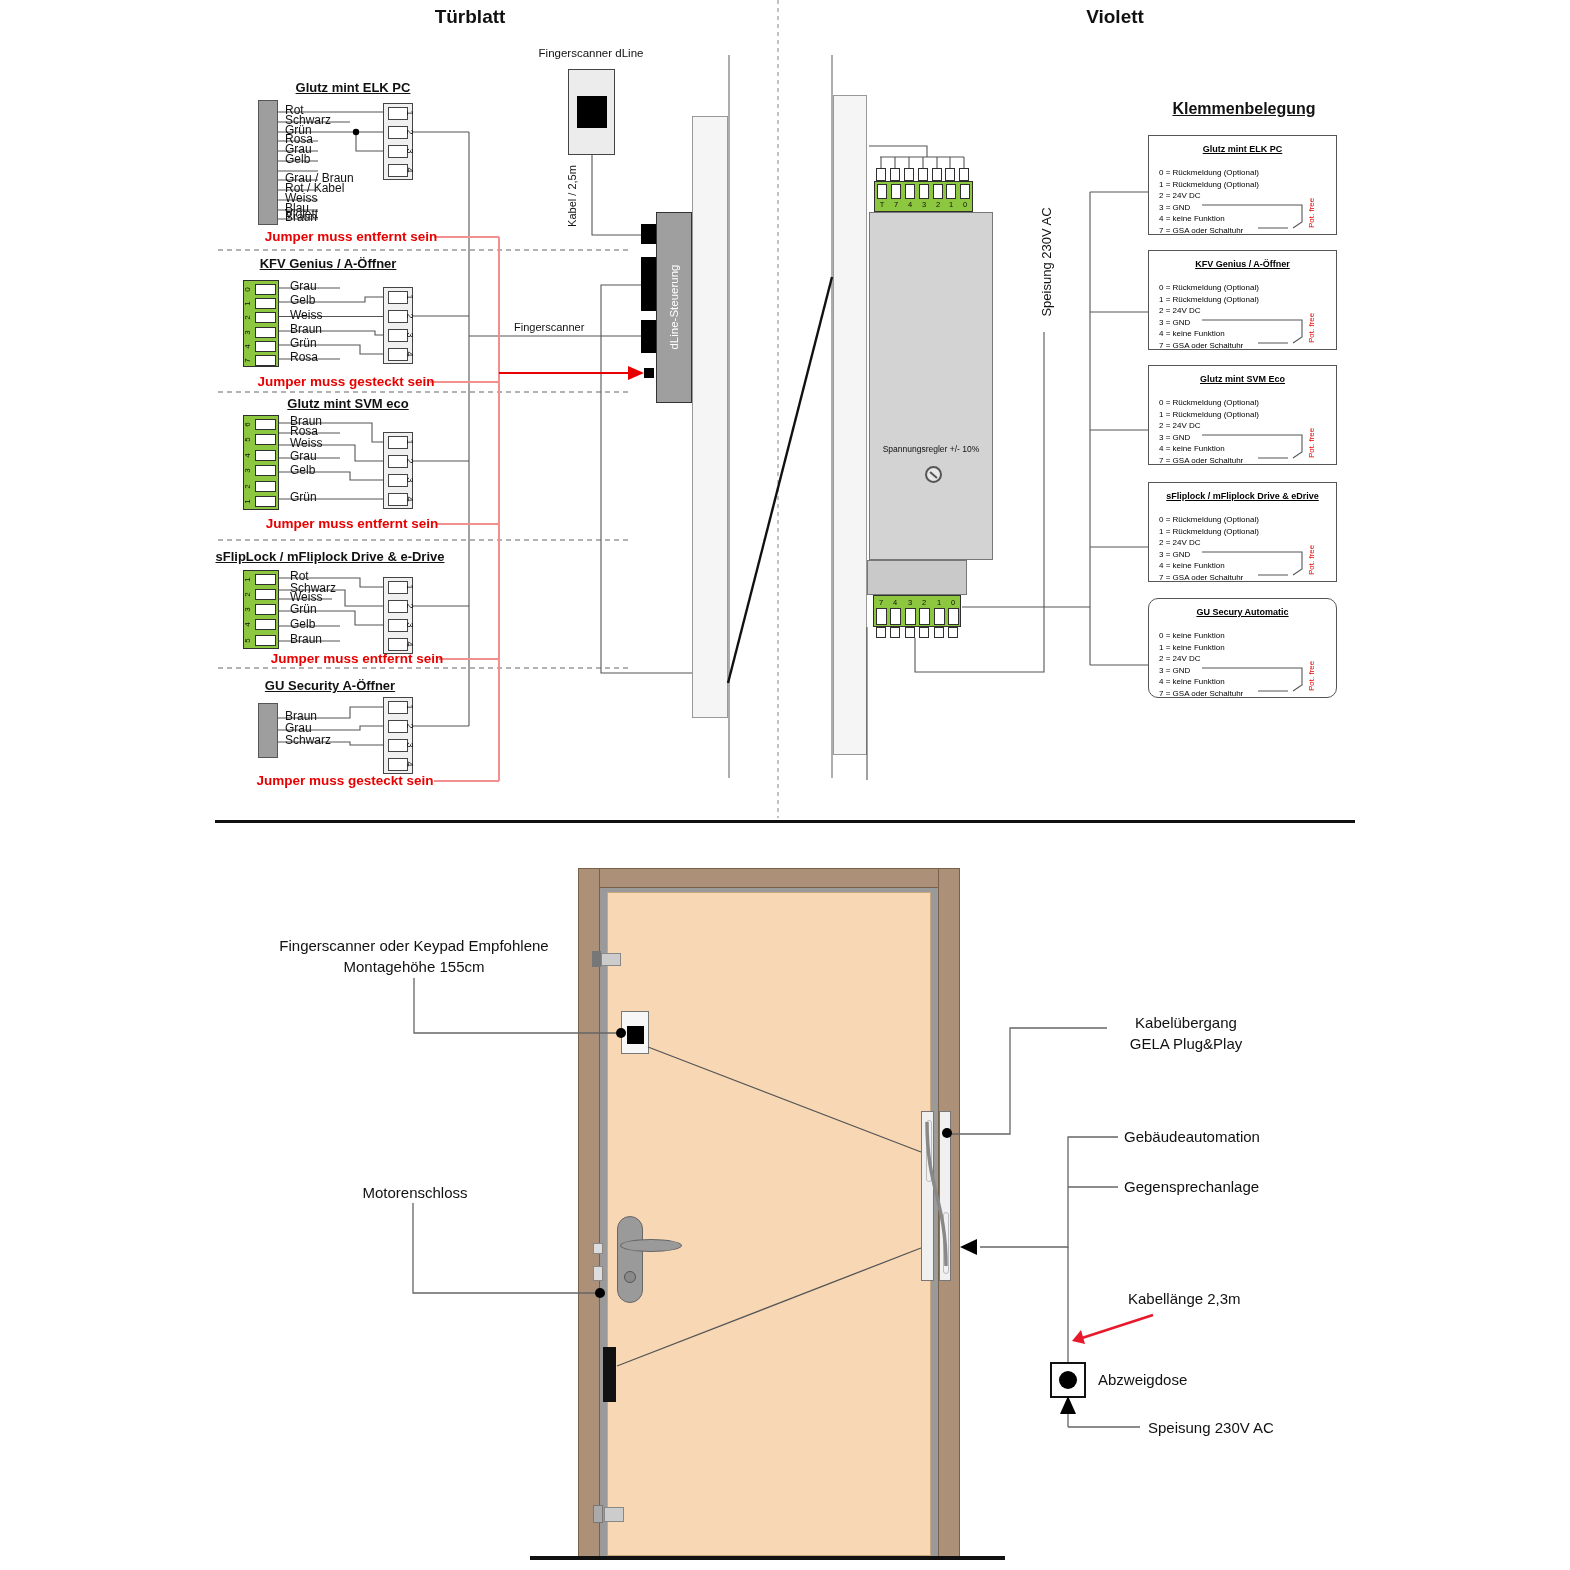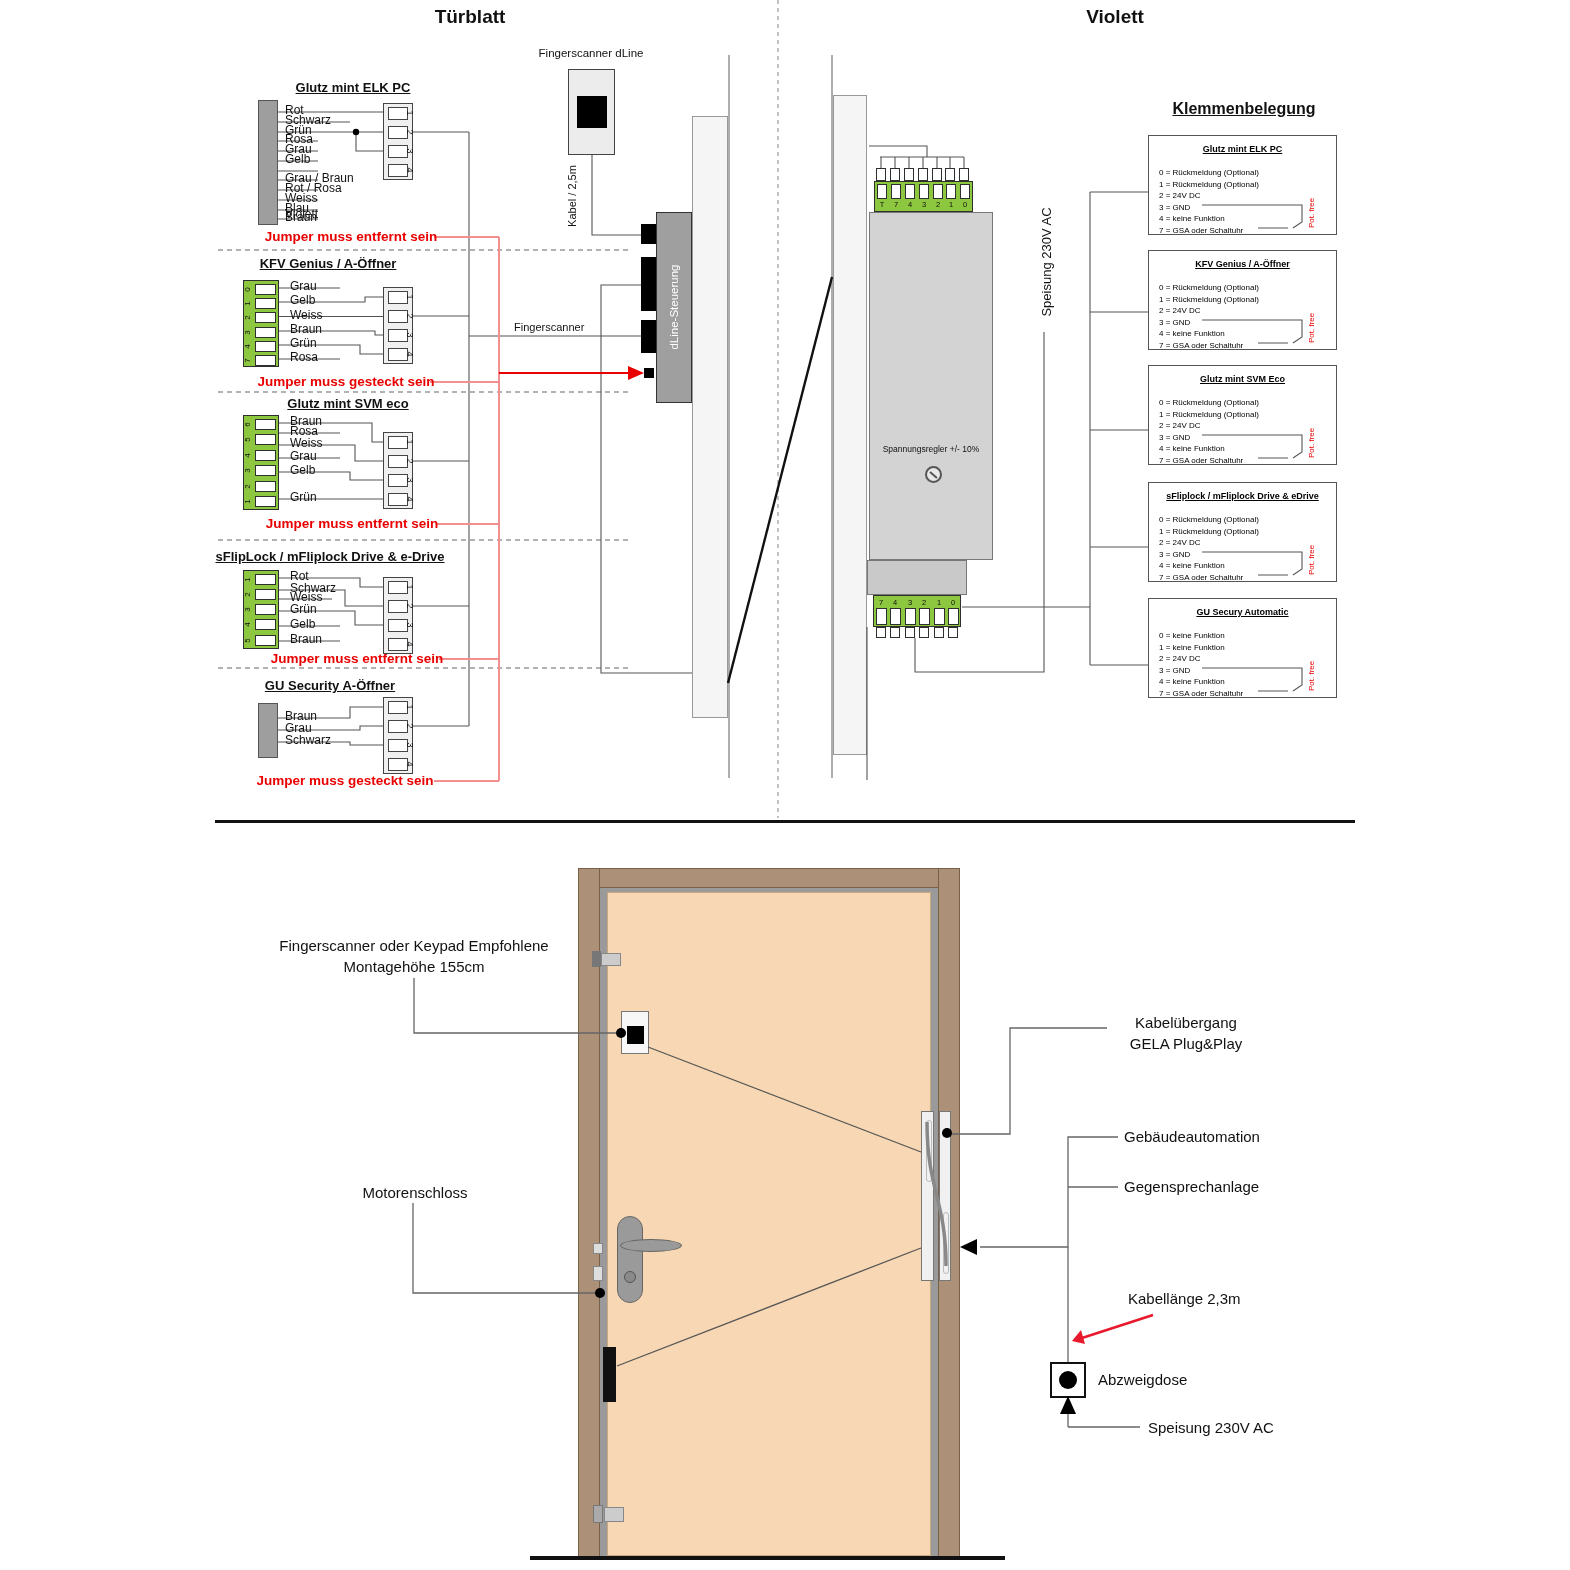--- a/index.html
+++ b/index.html
@@ -233,21 +233,21 @@
       <div class="klines">
         <div class="kline">0 = Rückmeldung (Optional)</div>
         <div class="kline">1 = Rückmeldung (Optional)</div>
         <div class="kline">2 = 24V DC</div>
         <div class="kline">3 = GND</div>
         <div class="kline">4 = keine Funktion</div>
         <div class="kline">7 = GSA oder Schaltuhr</div>
       </div>
       <span class="pot">Pot. free</span>
     </div>
-    <div class="kbox" style="top:598px;">
+    <div class="kbox" style="top:598px;border-radius:10px;">
       <div class="ktitle">GU Secury Automatic</div>
       <div class="klines">
         <div class="kline">0 = keine Funktion</div>
         <div class="kline">1 = keine Funktion</div>
         <div class="kline">2 = 24V DC</div>
         <div class="kline">3 = GND</div>
         <div class="kline">4 = keine Funktion</div>
         <div class="kline">7 = GSA oder Schaltuhr</div>
       </div>
       <span class="pot">Pot. free</span>
@@ -375,21 +375,21 @@
     <span class="t rnote cx" style="left:345px;top:773px;">Jumper muss gesteckt sein</span>
 
     <span class="t wl" style="left:285px;top:103px;">Rot</span>
     <span class="t wl" style="left:285px;top:113px;">Schwarz</span>
     <span class="t wl" style="left:285px;top:123px;">Grün</span>
     <span class="t wl" style="left:285px;top:132px;">Rosa</span>
     <span class="t wl" style="left:285px;top:142px;">Grau</span>
     <span class="t wl" style="left:285px;top:152px;">Gelb</span>
     <span class="t wl" style="left:285px;top:162px;margin-top:45px;">Violett</span>
     <span class="t wl" style="left:285px;top:171px;">Grau / Braun</span>
-    <span class="t wl" style="left:285px;top:181px;">Rot / Rosa</span>
+    <span class="t wl" style="left:285px;top:181px;">Rot / Kabel</span>
     <span class="t wl" style="left:285px;top:191px;">Weiss</span>
     <span class="t wl" style="left:285px;top:201px;">Blau</span>
     <span class="t wl" style="left:285px;top:210px;">Braun</span>
 
     <span class="t wl" style="left:290px;top:279px;">Grau</span>
     <span class="t wl" style="left:290px;top:293px;">Gelb</span>
     <span class="t wl" style="left:290px;top:308px;">Weiss</span>
     <span class="t wl" style="left:290px;top:322px;">Braun</span>
     <span class="t wl" style="left:290px;top:336px;">Grün</span>
     <span class="t wl" style="left:290px;top:350px;">Rosa</span>

